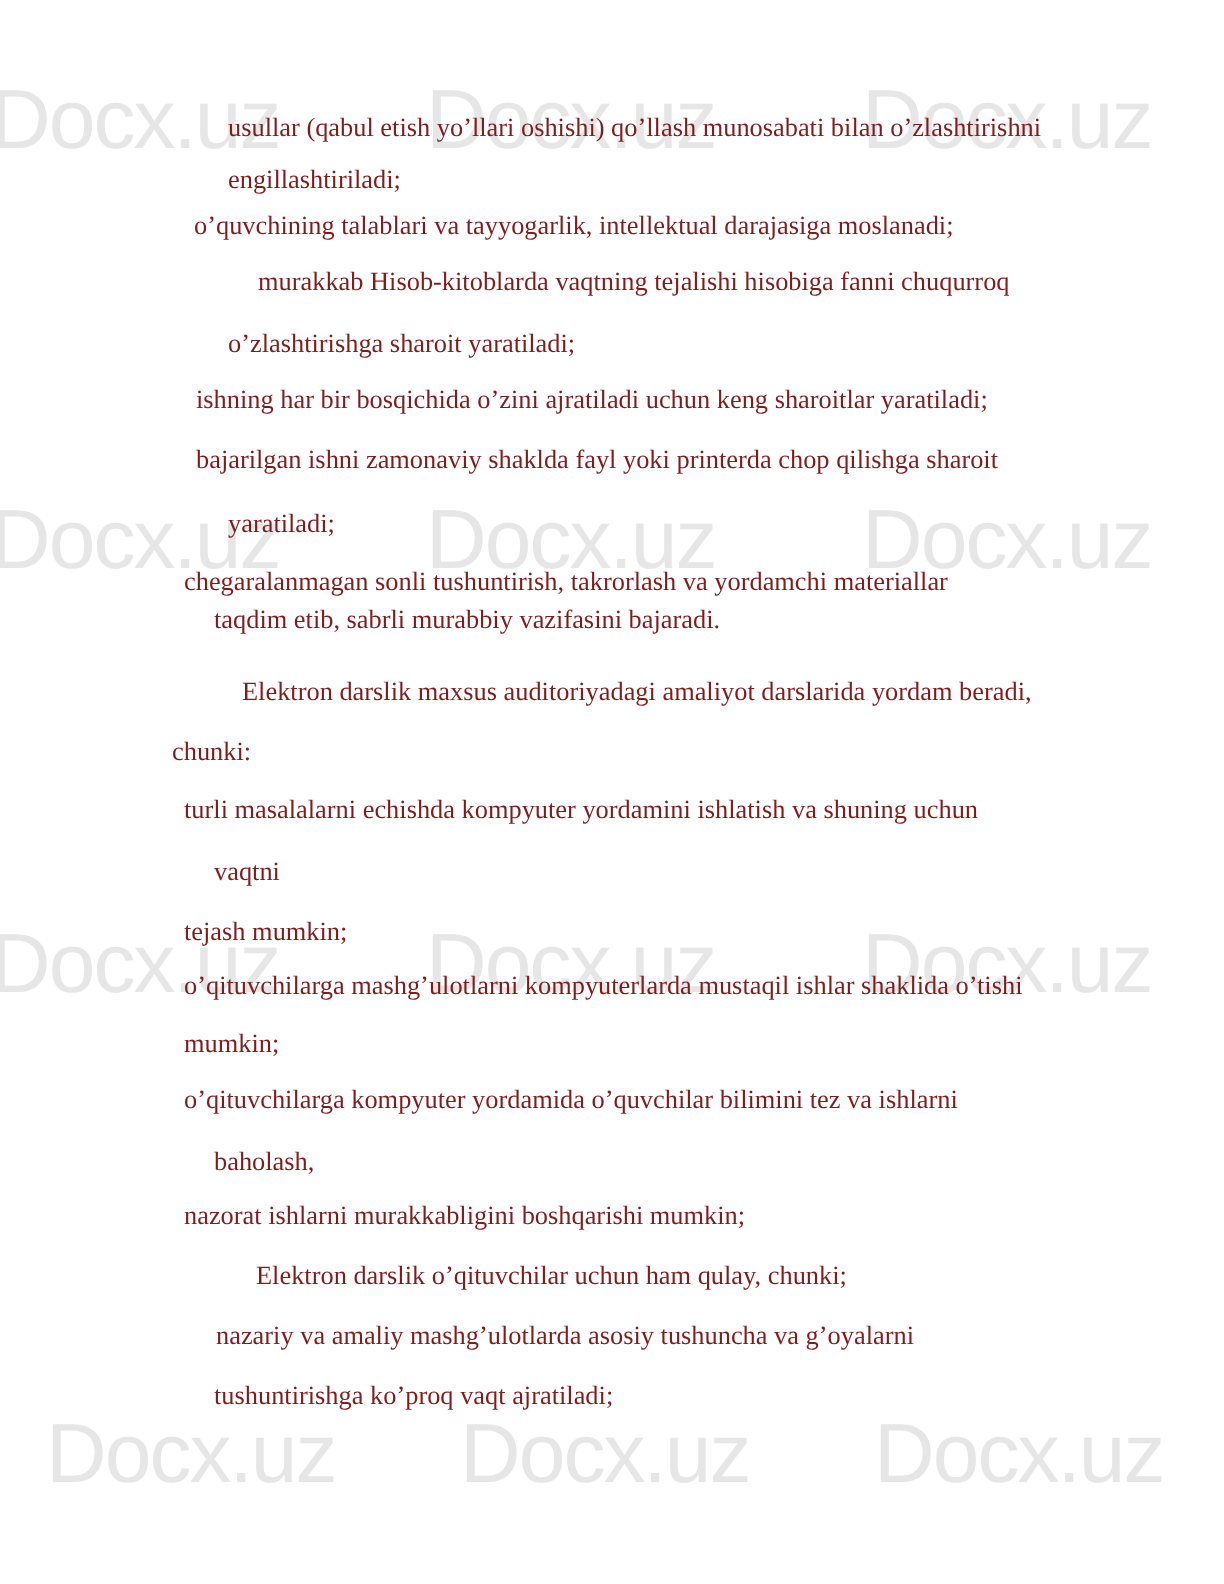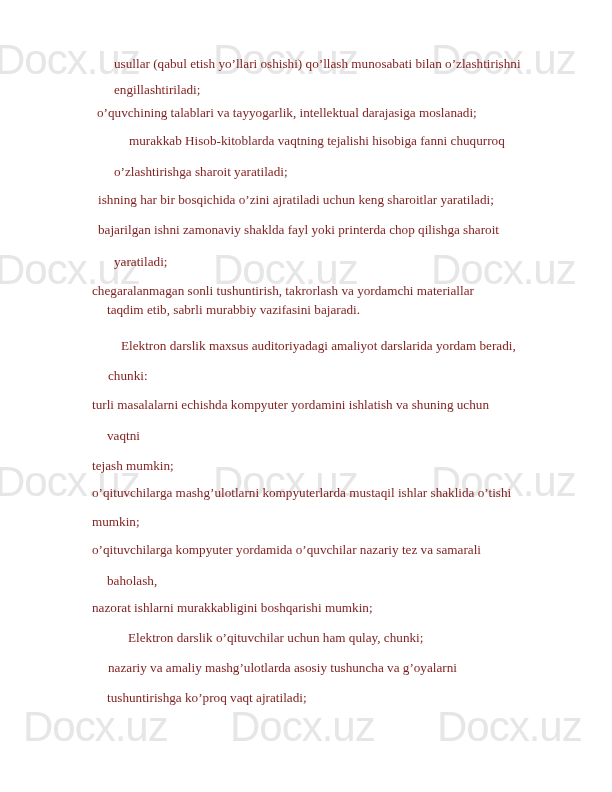--- a/index.html
+++ b/index.html
@@ -40,26 +40,26 @@
       <div class="line" style="left: 114px; top: 82px; text-align: center;">engillashtiriladi;</div>
       <div class="line" style="left: 97px; top: 105px;">o’quvchining talablari va tayyogarlik, intellektual darajasiga moslanadi;</div>
       <div class="line" style="left: 97px; top: 133px; margin-left: 32px;">murakkab Hisob-kitoblarda vaqtning tejalishi hisobiga fanni chuqurroq</div>
       <div class="line" style="left: 114px; top: 164px;">o’zlashtirishga sharoit yaratiladi;</div>
       <div class="line" style="left: 98px; top: 192px;">ishning har bir bosqichida o’zini ajratiladi uchun keng sharoitlar yaratiladi;</div>
       <div class="line" style="left: 98px; top: 222px;">bajarilgan ishni zamonaviy shaklda fayl yoki printerda chop qilishga sharoit</div>
       <div class="line" style="left: 114px; top: 254px;">yaratiladi;</div>
       <div class="line" style="left: 92px; top: 283px;">chegaralanmagan sonli tushuntirish, takrorlash va yordamchi materiallar</div>
       <div class="line" style="left: 107px; top: 302px;">taqdim etib, sabrli murabbiy vazifasini bajaradi.</div>
       <div class="line" style="left: 121px; top: 338px;">Elektron darslik maxsus auditoriyadagi amaliyot darslarida yordam beradi,</div>
-      <div class="line" style="left: 86px; top: 368px; margin-left: 22px;">chunki:</div>
+      <div class="line" style="left: 86px; top: 368px;">chunki:</div>
       <div class="line" style="left: 92px; top: 397px;">turli masalalarni echishda kompyuter yordamini ishlatish va shuning uchun</div>
       <div class="line" style="left: 107px; top: 428px;">vaqtni</div>
       <div class="line" style="left: 92px; top: 458px; text-align: right;">tejash mumkin;</div>
       <div class="line" style="left: 92px; top: 485px;">o’qituvchilarga mashg’ulotlarni kompyuterlarda mustaqil ishlar shaklida o’tishi</div>
       <div class="line" style="left: 92px; top: 514px;">mumkin;</div>
-      <div class="line" style="left: 92px; top: 542px;">o’qituvchilarga kompyuter yordamida o’quvchilar nazariy tez va samarali</div>
+      <div class="line" style="left: 92px; top: 542px;">o’qituvchilarga kompyuter yordamida o’quvchilar bilimini tez va ishlarni</div>
       <div class="line" style="left: 107px; top: 573px;">baholash,</div>
       <div class="line" style="left: 92px; top: 600px;">nazorat ishlarni murakkabligini boshqarishi mumkin;</div>
       <div class="line" style="left: 128px; top: 630px;">Elektron darslik o’qituvchilar uchun ham qulay, chunki;</div>
       <div class="line" style="left: 108px; top: 660px; text-align: right;">nazariy va amaliy mashg’ulotlarda asosiy tushuncha va g’oyalarni</div>
       <div class="line" style="left: 107px; top: 690px;">tushuntirishga ko’proq vaqt ajratiladi;</div>
     </div>
 </div>
 
 </body></html>

